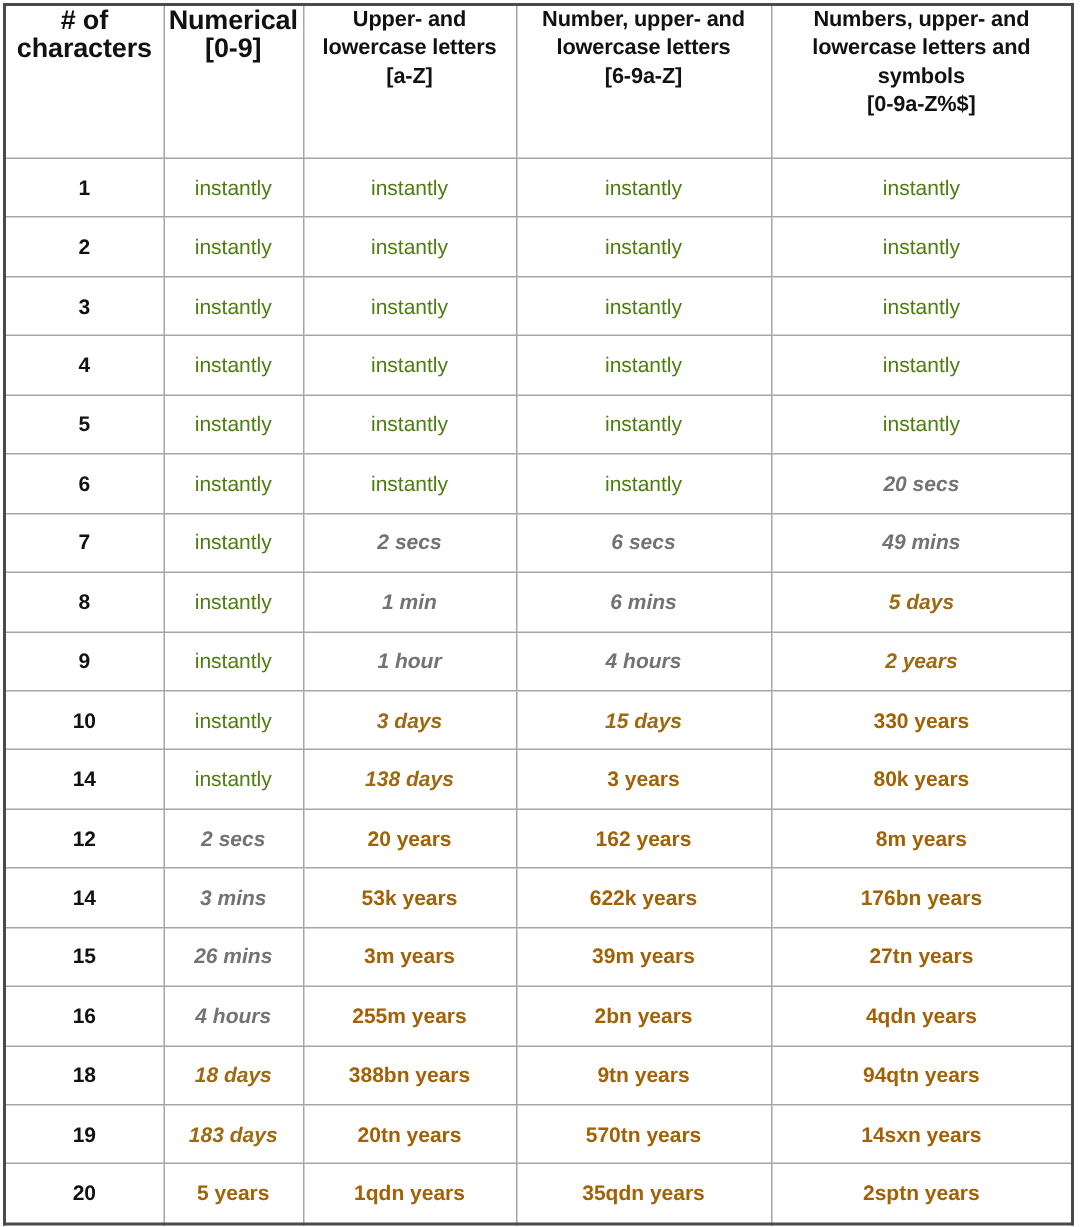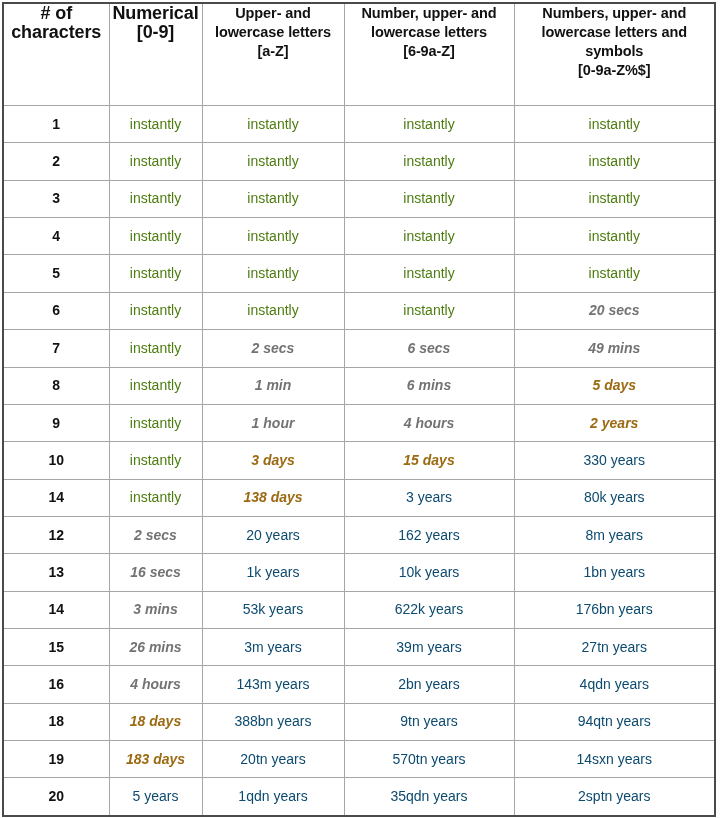--- a/index.html
+++ b/index.html
@@ -68,21 +68,21 @@
   }
   tbody td.col-chars {
     font-weight: bold;
     color: #111111;
     font-size: 14px;
   }
   
   .v-plain  { color: #4d7c0f; font-weight: normal; }
   .v-red    { color: #737373; font-weight: bold; font-style: italic; }
   .v-amber  { color: #9c6a12; font-weight: bold; font-style: italic; }
-  .v-green  { color: #0c4a6e; font-weight: normal; }
+  .v-green  { color: #a16207; font-weight: bold; }
 </style>
 </head>
 <body>
 
 <div id="password-table-wrap">
   <table class="pw-table">
     <colgroup>
       <col class="c0">
         <col class="c1">
         <col class="c2">
@@ -196,44 +196,37 @@
           <td class="v-green">80k years</td>
         </tr>
         <tr>
           <td class="col-chars">12</td>
           <td class="v-red">2 secs</td>
           <td class="v-green">20 years</td>
           <td class="v-green">162 years</td>
           <td class="v-green">8m years</td>
         </tr>
         <tr>
-          <td class="col-chars">13</td>
-          <td class="v-red">16 secs</td>
-          <td class="v-green">1k years</td>
-          <td class="v-green">10k years</td>
-          <td class="v-green">1bn years</td>
-        </tr>
-        <tr>
           <td class="col-chars">14</td>
           <td class="v-red">3 mins</td>
           <td class="v-green">53k years</td>
           <td class="v-green">622k years</td>
           <td class="v-green">176bn years</td>
         </tr>
         <tr>
           <td class="col-chars">15</td>
           <td class="v-red">26 mins</td>
           <td class="v-green">3m years</td>
           <td class="v-green">39m years</td>
           <td class="v-green">27tn years</td>
         </tr>
         <tr>
           <td class="col-chars">16</td>
           <td class="v-red">4 hours</td>
-          <td class="v-green">143m years</td>
+          <td class="v-green">255m years</td>
           <td class="v-green">2bn years</td>
           <td class="v-green">4qdn years</td>
         </tr>
         <tr>
           <td class="col-chars">18</td>
           <td class="v-amber">18 days</td>
           <td class="v-green">388bn years</td>
           <td class="v-green">9tn years</td>
           <td class="v-green">94qtn years</td>
         </tr>

